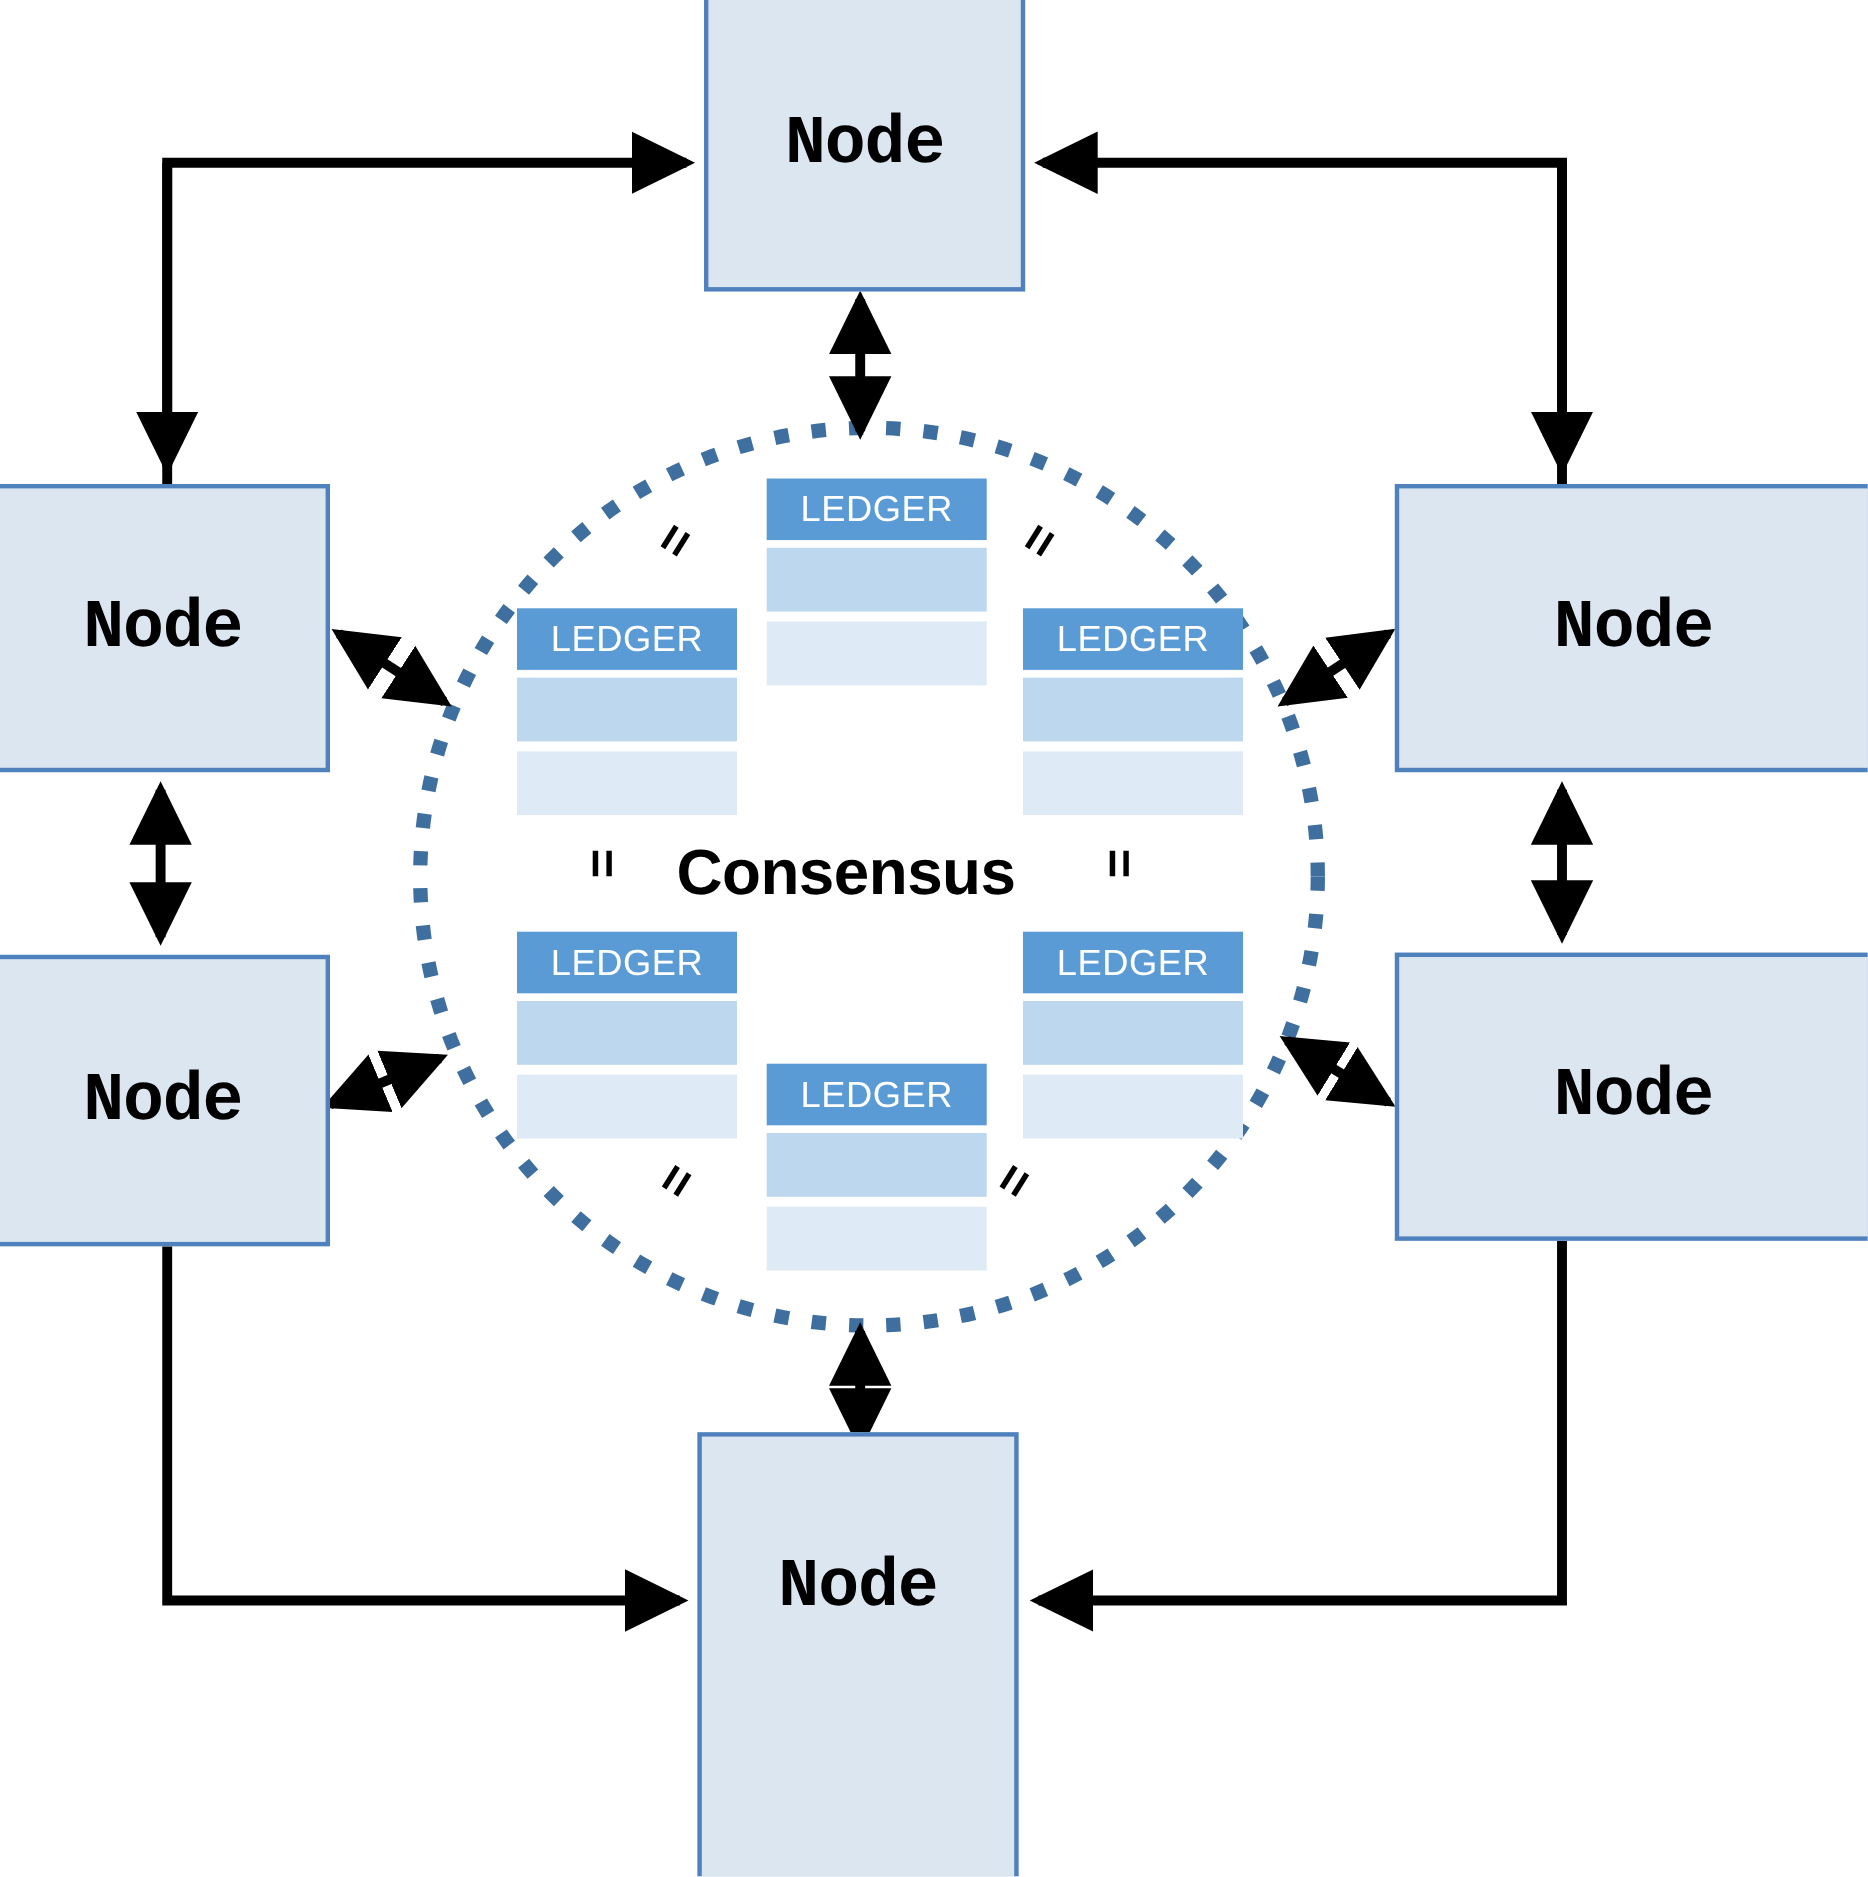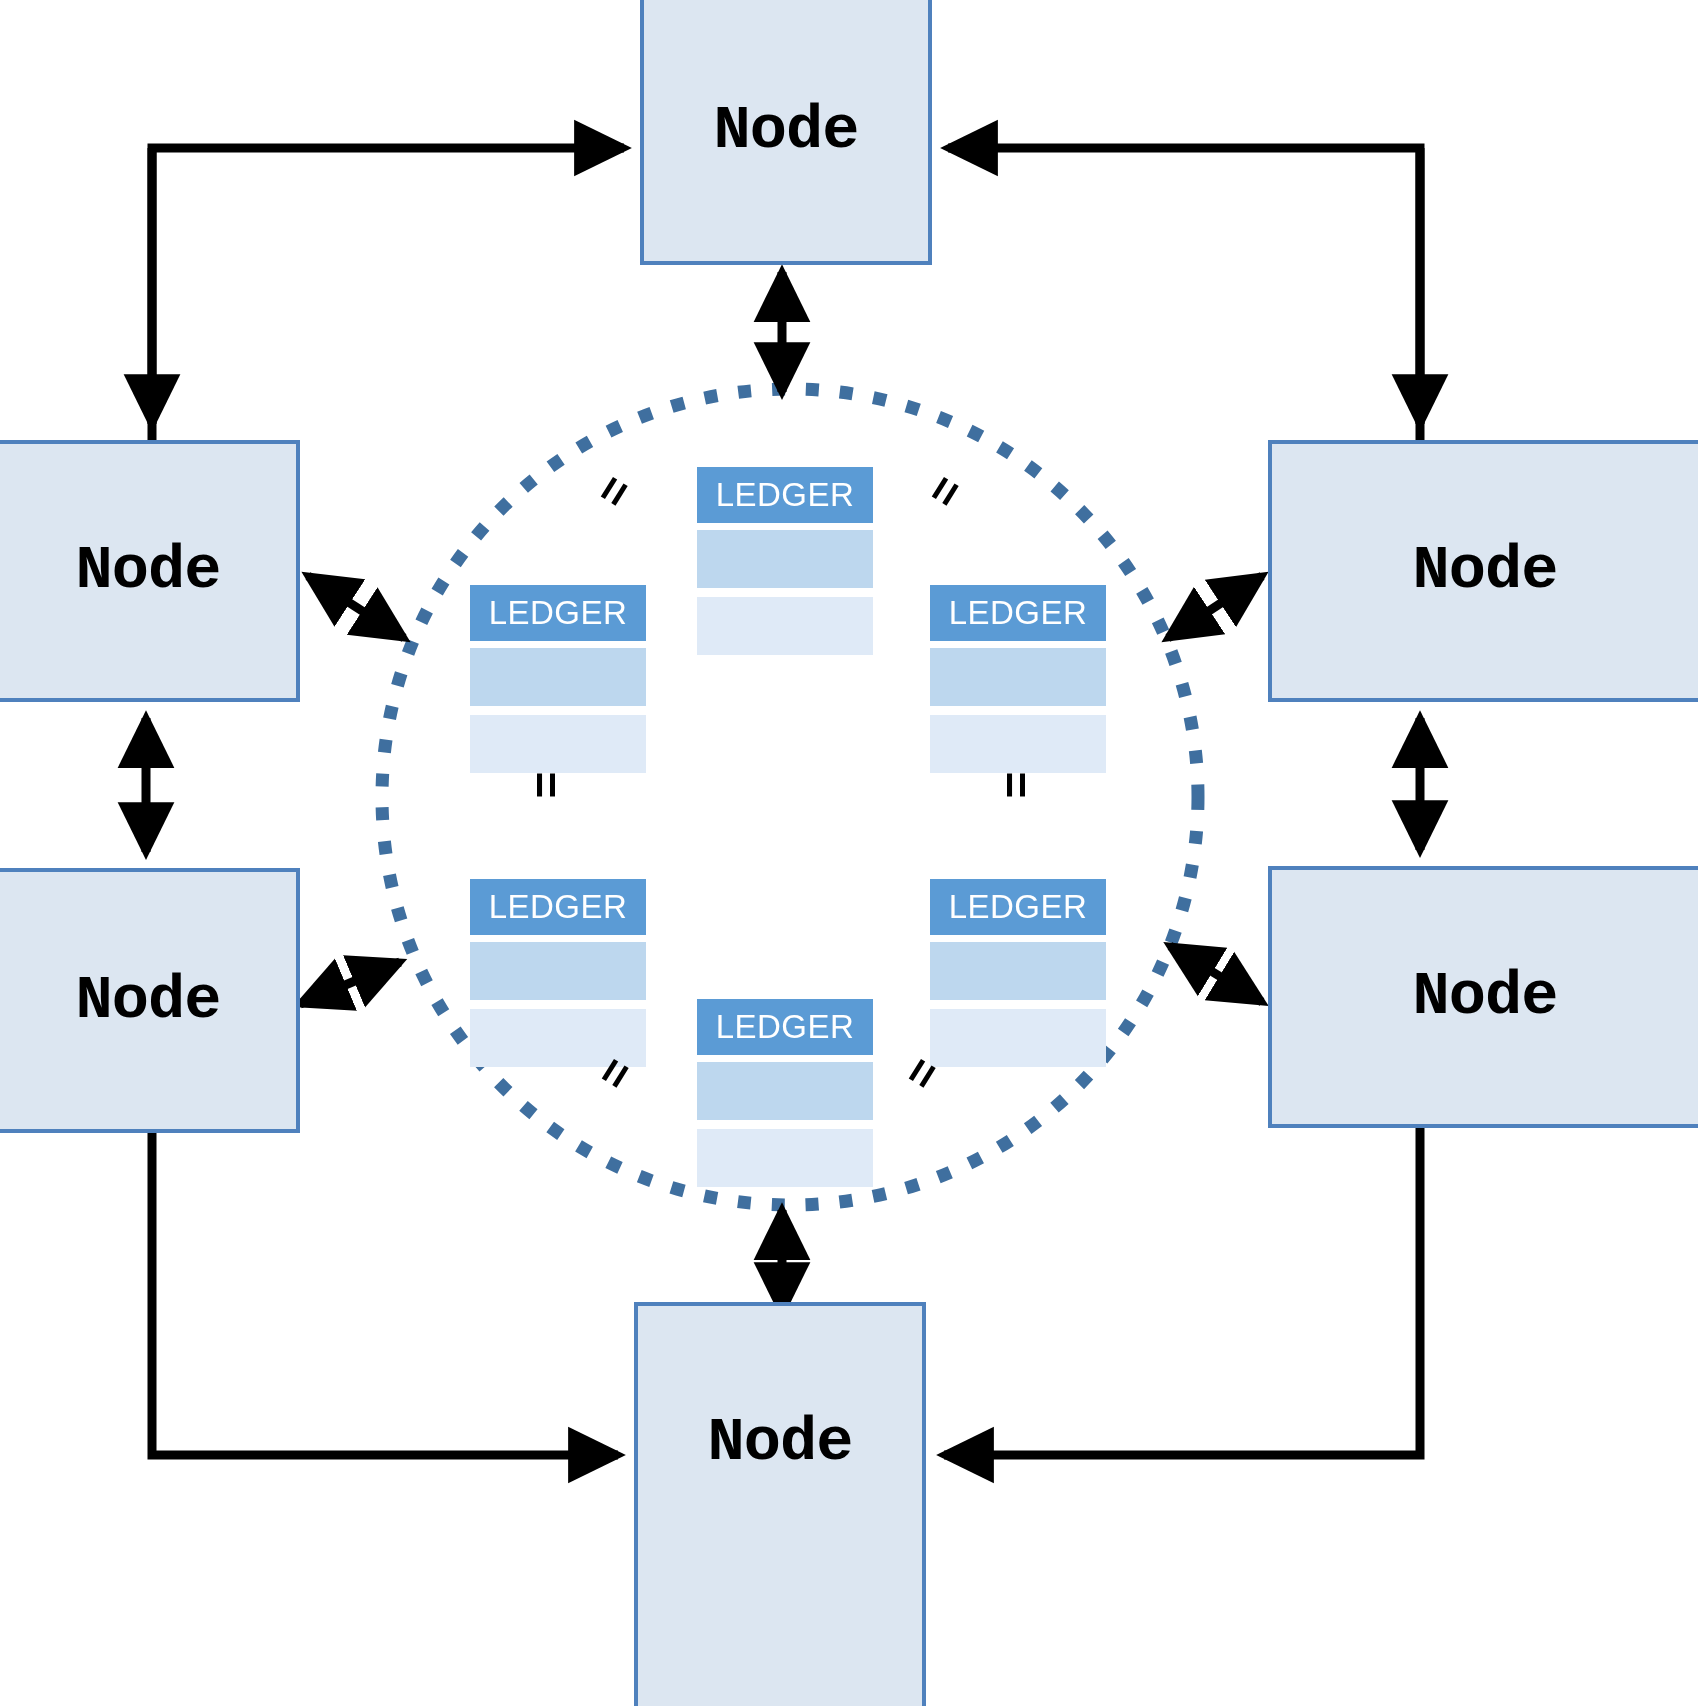--- a/index.html
+++ b/index.html
@@ -35,22 +35,21 @@
   .node-label {
     font-family: Liberation Mono, monospace;
     font-weight: bold;
     font-size: 62px;
     color: #000000;
     letter-spacing: -1px;
     line-height: 1;
   }
   .ledger {
     position: absolute;
-    width: 176px;
-    margin-top: 32px;
+    width: 200px;
   }
   .ledger-head {
     background: #5b9bd5;
     color: #ffffff;
     font-family: "Liberation Sans", sans-serif;
     font-size: 33px;
     line-height: 56px;
     height: 56px;
     text-align: center;
     letter-spacing: 0.5px;
@@ -187,14 +186,15 @@
     <div class="ledger-row2"></div>
   </div>
 
   <div class="eq" style="left:600px; top:468px;">=</div>
   <div class="eq" style="left:931px; top:468px;">=</div>
   <div class="eq vertical" style="left:533px; top:762px;">=</div>
   <div class="eq vertical" style="left:1003px; top:762px;">=</div>
   <div class="eq" style="left:601px; top:1050px;">=</div>
   <div class="eq" style="left:908px; top:1050px;">=</div>
 
+  <div class="consensus" style="left:615px; top:760px;">Consensus</div>
 
 </div>
 
 </body></html>

